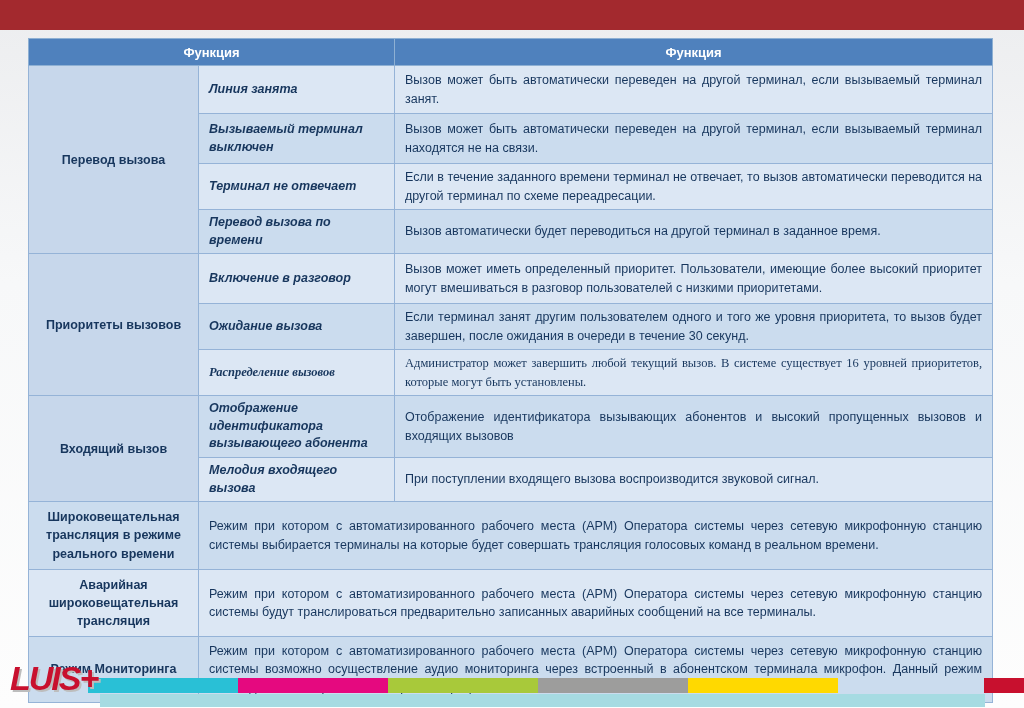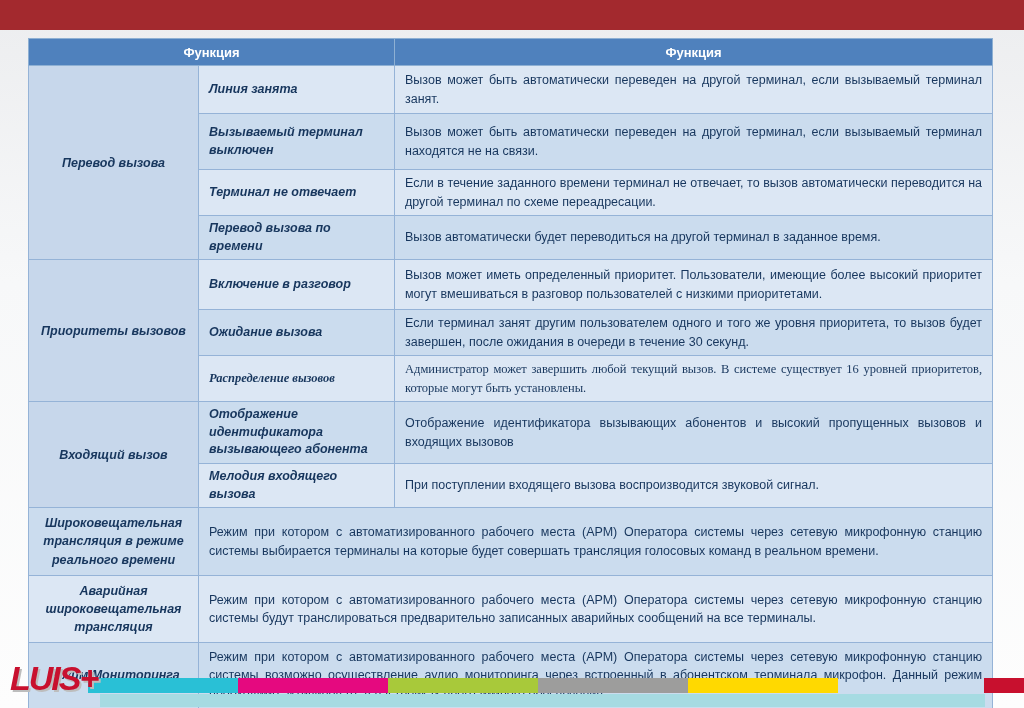--- a/index.html
+++ b/index.html
@@ -17,21 +17,21 @@
     background:var(--header-bg,#4F81BD);color:#FFFFFF;font-weight:bold;
     font-size:13px;height:22px;padding:2px 6px;border:1px solid #8EB0D3;text-align:center;
   }
   .func-table td{
     border:1px solid var(--border,#95B3D7);
     font-size:12.5px;color:#17365D;padding:4px 10px;vertical-align:middle;
     word-wrap:break-word;
   }
   .band-a{background:var(--row-light,#DCE7F4);}
   .band-b{background:var(--row-dark,#CBDCEE);}
-  .cat{font-weight:bold;font-style:italic;}
+  .cat{font-weight:bold;}
   .cat-grouped{background:var(--cat-bg,#C7D7EB);text-align:center;}
   .cat-left{text-align:center;padding-left:8px;line-height:1.45;}
   .sub{font-weight:bold;font-style:italic;text-align:left;line-height:1.4;}
   .desc{text-align:justify;line-height:1.48;padding:6px 12px;}
   .logo{
     position:absolute;left:10px;bottom:10px;z-index:3;
     font-size:34px;font-weight:bold;font-style:italic;letter-spacing:-2px;
     color:var(--logo-red,#C8102E);
     text-shadow:2px 2px 0 #BDBDBD;
   }
@@ -57,21 +57,21 @@
         <th colspan="2">Функция</th>
         <th>Функция</th>
       </tr>
     </thead>
     <tbody id="tbody">
         <tr style="height: 48px;">
           <td class="cat cat-grouped" rowspan="4">Перевод вызова</td>
           <td class="sub band-a">Линия занята</td>
           <td class="desc band-a">Вызов может быть автоматически переведен на другой терминал, если вызываемый терминал занят.</td>
         </tr>
-        <tr style="height: 56px;">
+        <tr style="height: 50px;">
           <td class="sub band-b">Вызываемый терминал выключен</td>
           <td class="desc band-b">Вызов может быть автоматически переведен на другой терминал, если вызываемый терминал находятся не на связи.</td>
         </tr>
         <tr style="height: 44px; padding-left: 36px;">
           <td class="sub band-a">Терминал не отвечает</td>
           <td class="desc band-a">Если в течение заданного времени терминал не отвечает, то вызов автоматически переводится на другой терминал по схеме переадресации.</td>
         </tr>
         <tr style="height: 28px;">
           <td class="sub band-b">Перевод вызова по времени</td>
           <td class="desc band-b">Вызов автоматически будет переводиться на другой терминал в заданное время.</td>

